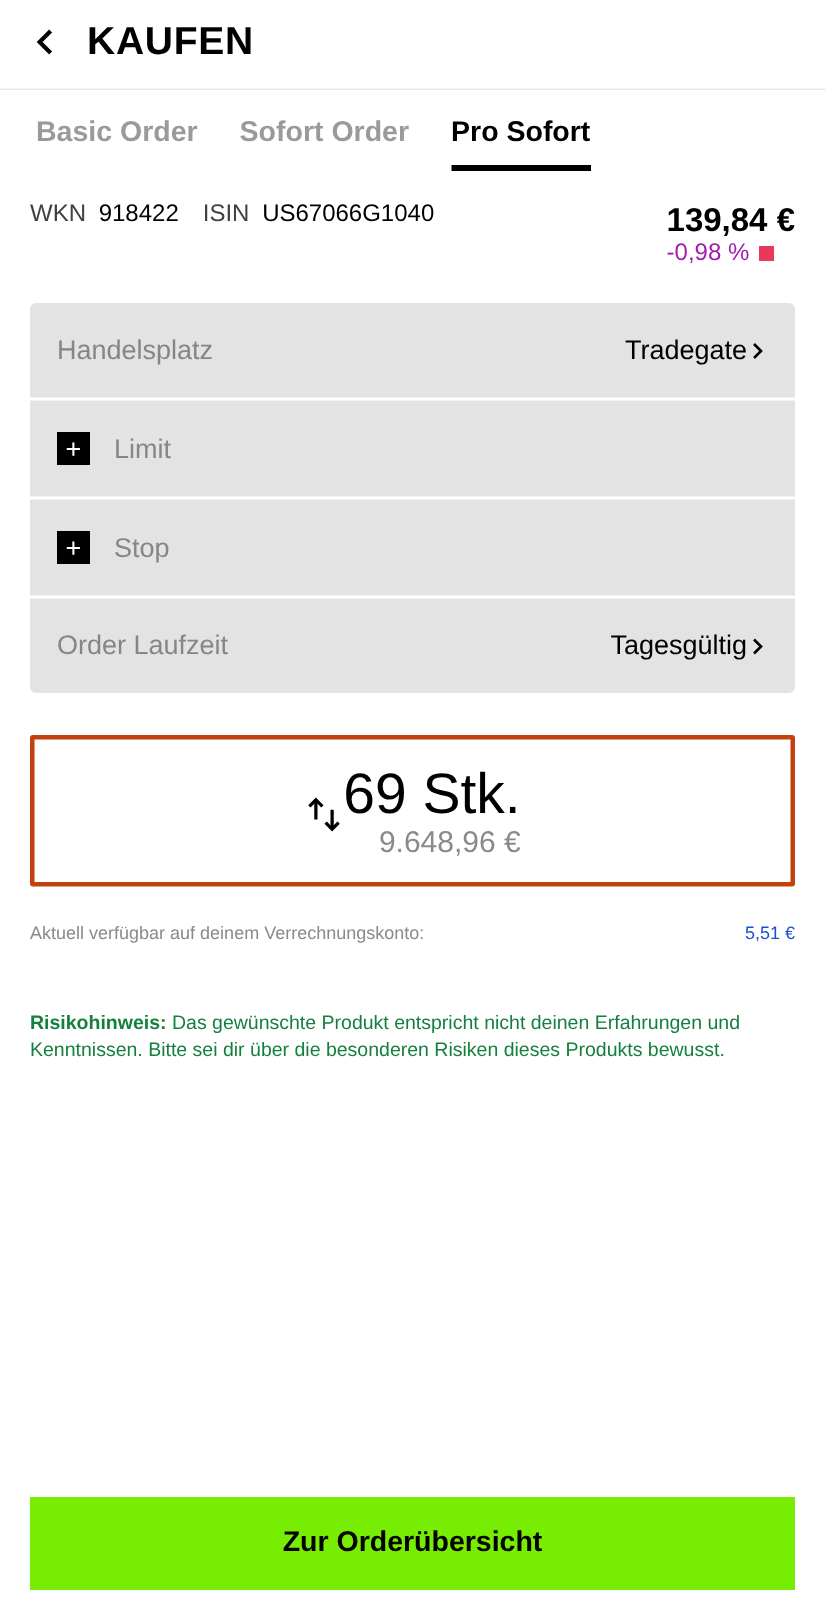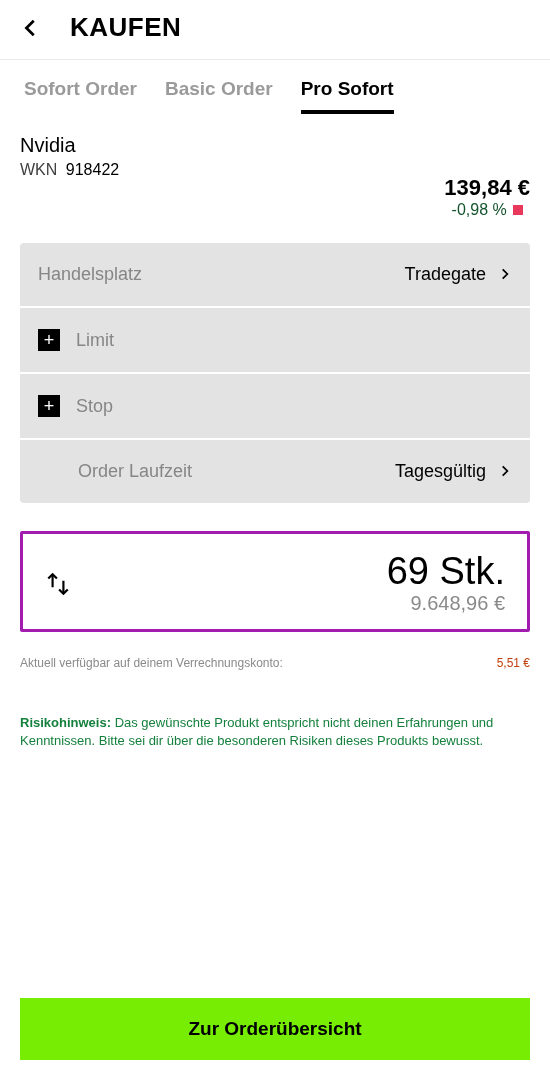--- a/index.html
+++ b/index.html
@@ -12,21 +12,21 @@
       width: 550px;
       height: 1080px;
       background: #fff;
       display: flex;
       flex-direction: column;
     }
     .header {
       display: flex;
       align-items: center;
       padding: 12px 20px 16px 20px;
-      gap: 28px;
+      gap: 16px;
     }
     .back-icon {
       width: 22px;
       height: 22px;
       cursor: pointer;
     }
     .header-title {
       font-size: 26px;
       font-weight: 900;
       letter-spacing: 0.5px;
@@ -88,33 +88,32 @@
     .id-label {
       color: #404040;
     }
     .id-value {
       color: #000;
       margin-left: 4px;
       margin-top: 34px;
     }
     .stock-price {
       text-align: right;
-      margin-top: 41px;
     }
     .price {
       font-size: 22px;
       font-weight: 700;
       color: #000;
     }
     .change {
       font-size: 16px;
-      color: #14532d;
-      display: flex;
-      align-items: center;
-      justify-content: center;
+      color: #a21caf;
+      display: flex;
+      align-items: center;
+      justify-content: flex-start;
       gap: 6px;
     }
     .change-dot {
       width: 10px;
       height: 10px;
       background: #e8385b;
     }
     .settings-list {
       background: #e3e3e3;
       border-radius: 4px;
@@ -124,21 +123,20 @@
     .setting-row {
       display: flex;
       align-items: center;
       justify-content: space-between;
       padding: 21px 18px;
       border-bottom: 2px solid #fff;
       cursor: pointer;
     }
     .setting-row:last-child {
       border-bottom: none;
-      margin-left: 40px;
     }
     .setting-left {
       display: flex;
       align-items: center;
       gap: 16px;
     }
     .plus-box {
       width: 22px;
       height: 22px;
       background: #000;
@@ -149,37 +147,36 @@
       font-size: 18px;
       font-weight: 400;
       line-height: 1;
     }
     .setting-label {
       font-size: 18px;
       color: #868686;
     }
     .setting-right {
       display: flex;
-      align-items: flex-start;
-      gap: 12px;
+      align-items: flex-end;
     }
     .setting-value {
       font-size: 18px;
       color: #000;
     }
     .chevron-right {
       width: 14px;
       height: 20px;
     }
     .qty-box {
-      border: 3px solid #a21caf;
+      border: 3px solid #c2410c;
       border-radius: 2px;
       padding: 18px 22px 14px 22px;
       display: flex;
-      justify-content: space-between;
+      justify-content: center;
       align-items: center;
       margin-bottom: 24px;
     }
     .swap-icon {
       width: 26px;
       height: 26px;
     }
     .qty-right {
       text-align: right;
     }
@@ -195,21 +192,21 @@
       margin-top: 2px;
     }
     .balance-row {
       display: flex;
       justify-content: space-between;
       font-size: 12px;
       color: #8a8a8a;
       margin-bottom: 44px;
     }
     .balance-value {
-      color: #c2410c;
+      color: #1d4ed8;
     }
     .risk-text {
       font-size: 13px;
       line-height: 1.35;
       color: #15803d;
     }
     .risk-label {
       font-weight: 700;
     }
     .spacer {
@@ -235,34 +232,37 @@
 <div class="header">
   <svg class="back-icon" viewBox="0 0 24 24" fill="none" stroke="#000" stroke-width="3">
     <polyline points="15 4 7 12 15 20"></polyline>
   </svg>
   <div class="header-title">KAUFEN</div>
 </div>
 
 <div class="divider"></div>
 
 <div class="tabs">
+  <div class="tab">Basic Order</div>
   <div class="tab">Sofort Order</div>
-  <div class="tab">Basic Order</div>
   <div class="tab active">Pro Sofort</div>
 </div>
 
 <div class="content">
 
   <div class="stock-header">
     <div>
-      <div class="stock-name">Nvidia</div>
       <div class="stock-ids">
         <span>
           <span class="id-label">WKN</span>
           <span class="id-value">918422</span>
+        </span>
+        <span>
+          <span class="id-label">ISIN</span>
+          <span class="id-value">US67066G1040</span>
         </span>
       </div>
     </div>
     <div class="stock-price">
       <div class="price">139,84 €</div>
       <div class="change">
         <span>-0,98 %</span>
         <span class="change-dot"></span>
       </div>
     </div>

